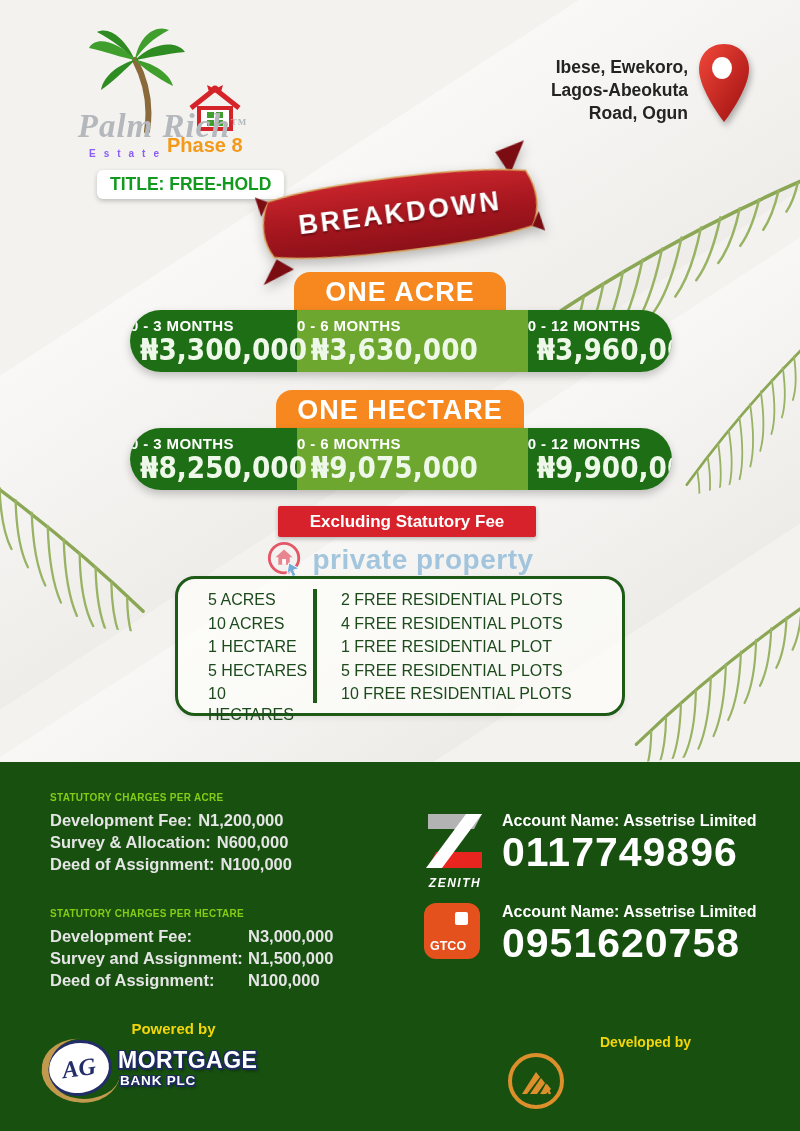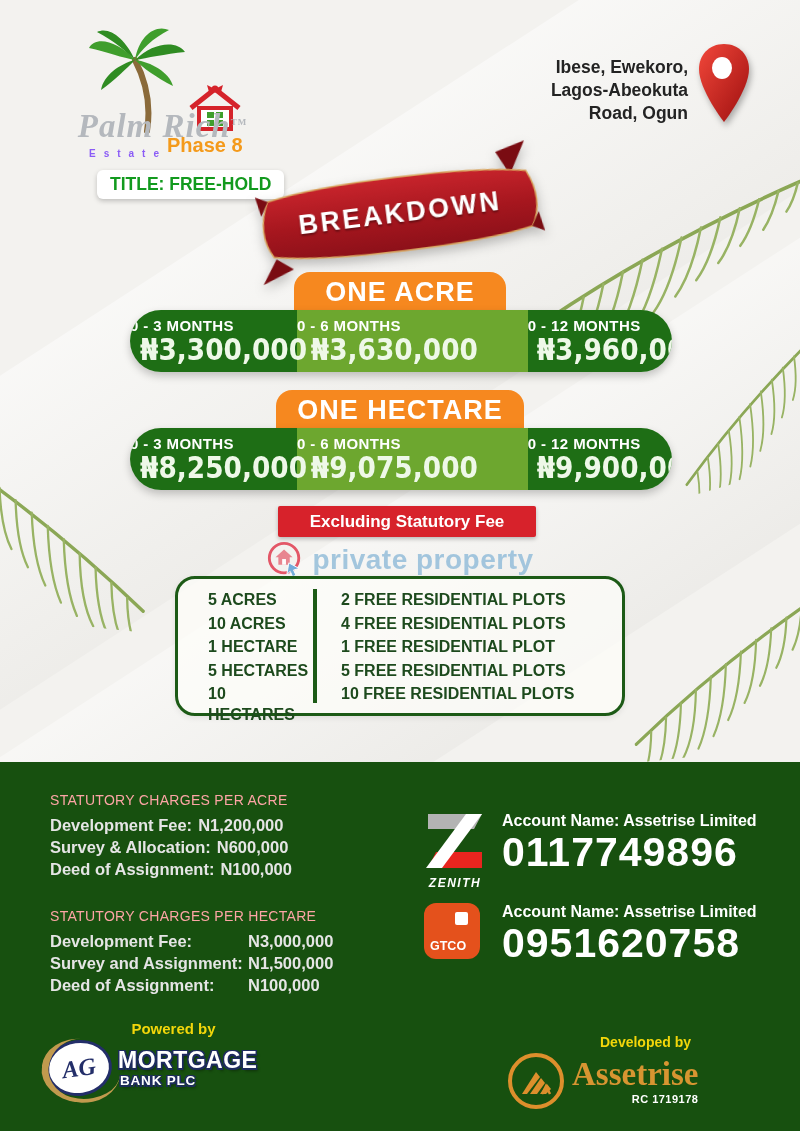--- a/index.html
+++ b/index.html
@@ -66,26 +66,26 @@
   #watermark{left:0;right:0;top:540px;display:flex;justify-content:center;align-items:center;
     gap:8px;opacity:.92;}
   #watermark-text{font-size:28px;font-weight:700;color:#9cc2dc;letter-spacing:.5px;}
 
   
   #bonus-table{left:175px;top:576px;width:450px;height:140px;border:3px solid #1c5a16;
     border-radius:20px;background:rgba(253,253,250,.7);box-sizing:border-box;padding-top:10px;
     box-shadow:0 2px 6px rgba(0,0,0,.08);}
   #bonus-divider{position:absolute;left:135px;top:10px;bottom:10px;width:4px;background:#1c5a16;}
   .bonus-grid{display:grid;grid-template-columns:135px 1fr;row-gap:2.5px;}
-  .bonus-grid span{font-size:16px;font-weight:700;color:#1d4a1d;line-height:21px;}
+  .bonus-grid span{font-size:16px;font-weight:400;color:#1d4a1d;line-height:21px;}
   .bonus-size{padding-left:30px;} .bonus-plots{padding-left:28px;}
 
   
   #green-band{left:0;top:762px;width:800px;height:369px;background:#17500f;}
-  .stat-heading{color:#fca5a5;font-size:14px;font-weight:400;letter-spacing:.3px;margin-bottom:6px;}
+  .stat-heading{color:#84cc16;font-size:10px;font-weight:700;letter-spacing:.3px;margin-bottom:6px;}
   .stat-item{display:flex;gap:6px;color:#e5e5e5;font-weight:700;font-size:16.5px;line-height:22px;}
   .stat-item.cols{display:grid;grid-template-columns:198px auto;gap:0;width:306px;}
   #stat-acre{left:50px;top:30px;} #stat-hectare{left:50px;top:146px;}
 
   
   .acct{display:flex;gap:16px;align-items:flex-start;}
   #acct-zenith{left:424px;top:50px;} #acct-gtco{left:424px;top:141px;}
   .bank-col{width:62px;text-align:center;}
   .bank-word{color:#fff;font-weight:700;font-style:italic;font-size:12px;letter-spacing:1.5px;margin-top:2px;}
   .acct-name{font-size:16px;font-weight:700;color:#fff;}
@@ -366,21 +366,17 @@
         <div class="ast-circle">
           <svg width="40" height="34" viewBox="0 0 40 34">
             <g fill="#dd8f2c">
               <path d="M6,30 L20,8 L24,13 L11,30 Z"></path>
               <path d="M14,30 L25,14 L29,19 L21,30 Z"></path>
               <path d="M24,30 L31,20 L35,25 L30,30 Z"></path>
             </g>
             <path d="M26,30 l4,-8 l1.5,3 l2.5,5" stroke="#dd8f2c" stroke-width="2.5" fill="none"></path>
           </svg>
         </div>
-        <div class="ast-col">
-          <div class="ast-name">Assetrise</div>
-          <div class="ast-rc">RC 1719178</div>
-        </div>
       </div>
     </div>
 
   </div>
 </div>
 
 </body></html>

